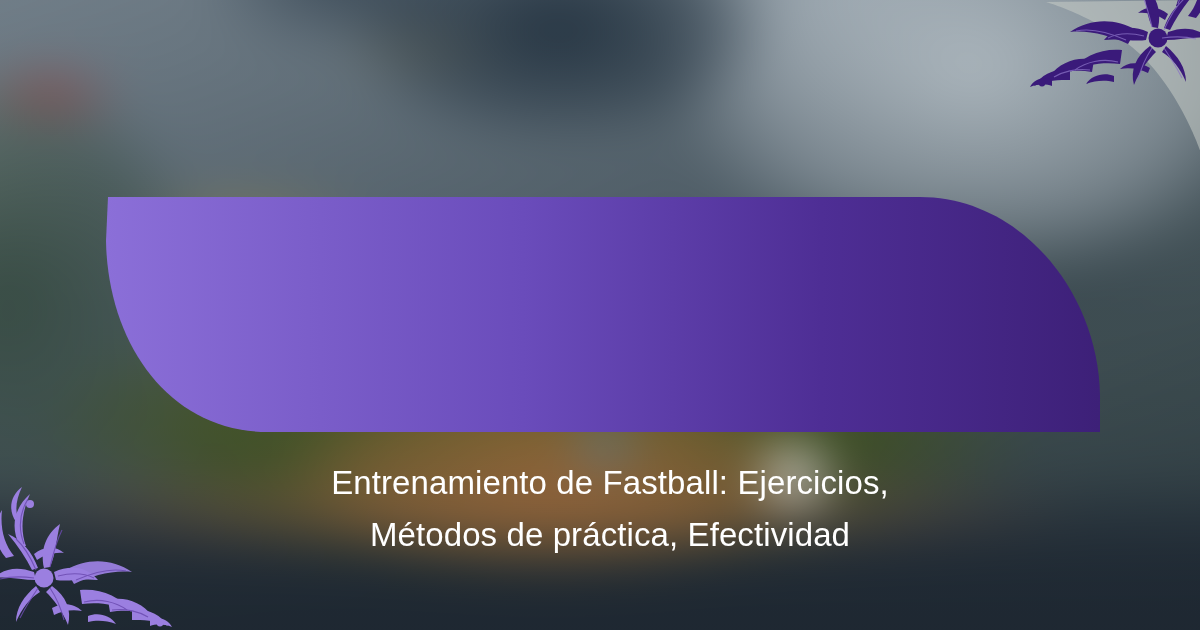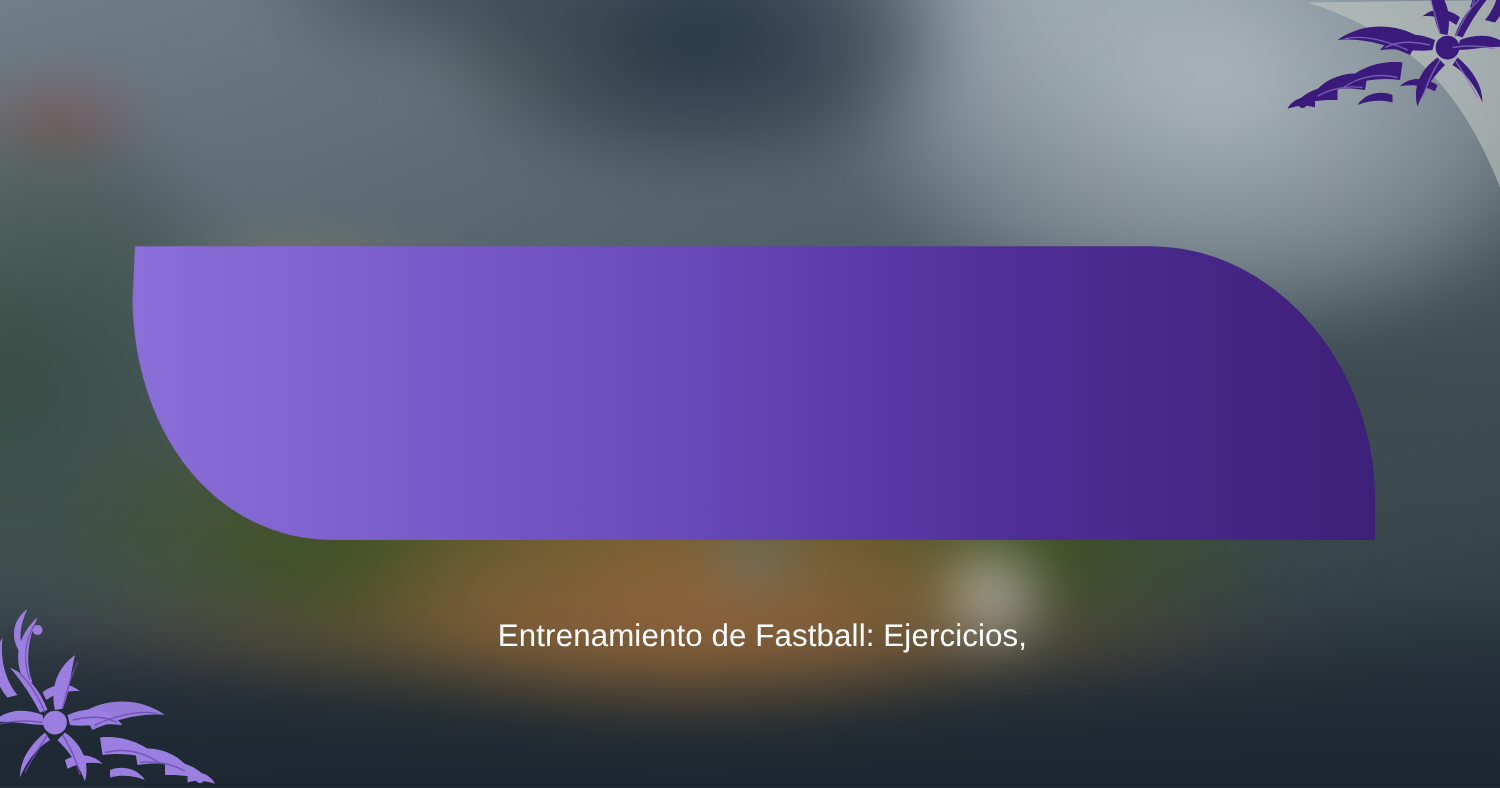--- a/index.html
+++ b/index.html
@@ -68,21 +68,21 @@
   .banner-svg{display:block;width:1200px;height:240px;}
 
   .banner-text{
     position:absolute;left:150px;top:195px;width:920px;height:238px;
     display:flex;flex-direction:column;align-items:center;justify-content:center;
     box-sizing:border-box;padding:0 40px;
   }
   .title-line{
     color:#ffffff;
     font-family:"Liberation Sans", sans-serif;
-    font-size:25px;
+    font-size:33px;
     font-weight:400;
     line-height:52px;
     letter-spacing:.1px;
     text-align:center;
     white-space:nowrap;
   }
 </style>
 </head>
 <body>
 
@@ -199,16 +199,17 @@
         L 920,2
         C 1020,2 1098,96 1100,200
         L 1100,237
         L 268,237
         C 170,237 108,150 106,46
         Z" fill="url(#bannerGrad)"></path>
     </svg>
 
     <div class="banner-text">
       <div class="title-line">Entrenamiento de Fastball: Ejercicios,</div>
+      <div class="title-line">Métodos de práctica, Efectividad</div>
     </div>
   </div>
 
 </div>
 
 </body></html>

